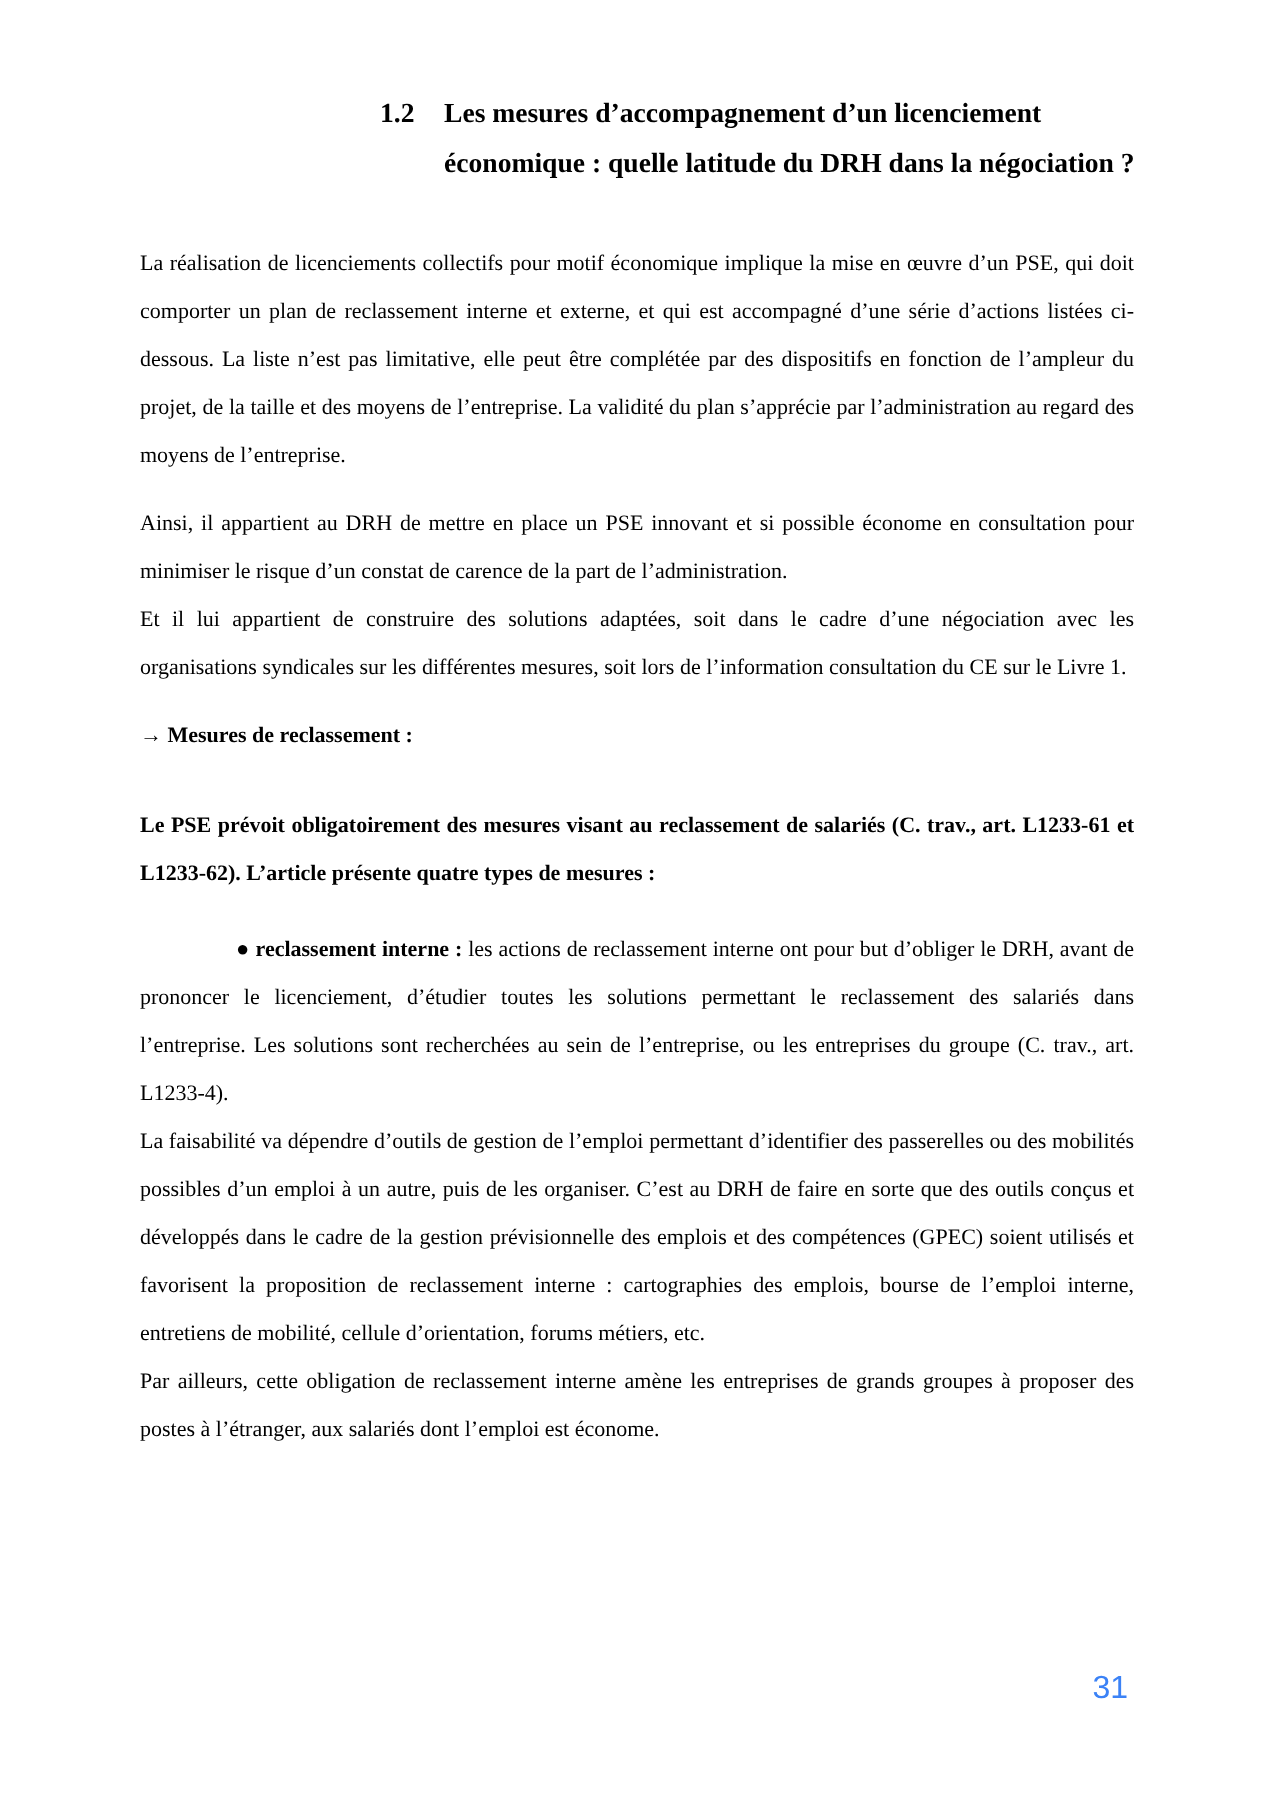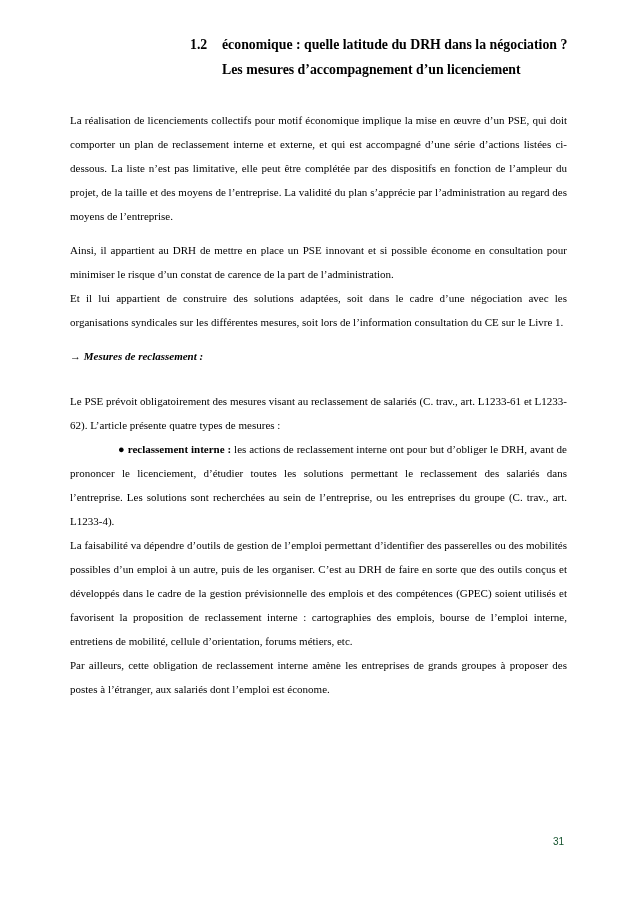--- a/index.html
+++ b/index.html
@@ -3,21 +3,21 @@
 <meta charset="utf-8">
 <style>
   html, body { margin: 0; padding: 0; background: #ffffff; }
 
   .page {
     position: relative;
     width: 638px;
     height: 903px;
     box-sizing: border-box;
     background: #ffffff;
-    padding: 32px 71px 0 70px;
+    padding: 44px 71px 0 70px;
     font-family: "Liberation Serif", "DejaVu Serif", serif;
     color: #000000;
     overflow: hidden;
   }
 
   
   .heading {
     display: flex;
     margin: 0 0 26px 120px;
     font-weight: 700;
@@ -28,44 +28,44 @@
   .heading .htext div { white-space: nowrap; }
 
   .body-text p {
     margin: 0;
     font-size: 11px;
     line-height: 24px;
     text-align: justify;
   }
 
   p.p-intro        { margin-bottom: 10px; }
-  p.p-mesures-head { font-weight: 700; text-align: left; margin-top: 10px; margin-bottom: 21px; font-style: italic; }
-  p.p-pse          { margin-bottom: 0; }
+  p.p-mesures-head { font-weight: 700; text-align: left; margin-top: 10px; margin-bottom: 21px; }
+  p.p-pse          { margin-bottom: 14px; font-weight: bold; }
   p.p-bullet       { text-indent: 48px; }
   .bold            { font-weight: 700; }
 
   .page-number {
     position: absolute;
     top: 836px;
     right: 74px;
     font-family: "Liberation Sans", "DejaVu Sans", sans-serif;
-    font-size: 10px;
-    color: #14532d;
+    font-size: 16px;
+    color: #3b82f6;
   }
 </style>
 </head>
 <body>
 
 <div class="page">
 
   <div class="heading">
     <span class="num">1.2</span>
     <span class="htext">
+      <div>Les mesures d’accompagnement d’un licenciement</div>
       <div>économique : quelle latitude du DRH dans la négociation ?</div>
-      <div>Les mesures d’accompagnement d’un licenciement</div>
     </span>
   </div>
 
   <div class="body-text">
 
     <p class="p-intro">La réalisation de licenciements collectifs pour motif économique implique la mise en œuvre d’un PSE, qui doit comporter un plan de reclassement interne et externe, et qui est accompagné d’une série d’actions listées ci-dessous. La liste n’est pas limitative, elle peut être complétée par des dispositifs en fonction de l’ampleur du projet, de la taille et des moyens de l’entreprise. La validité du plan s’apprécie par l’administration au regard des moyens de l’entreprise.</p>
 
     <p>Ainsi, il appartient au DRH de mettre en place un PSE innovant et si possible économe en consultation pour minimiser le risque d’un constat de carence de la part de l’administration.</p>
     <p>Et il lui appartient de construire des solutions adaptées, soit dans le cadre d’une négociation avec les organisations syndicales sur les différentes mesures, soit lors de l’information consultation du CE sur le Livre 1.</p>
 

